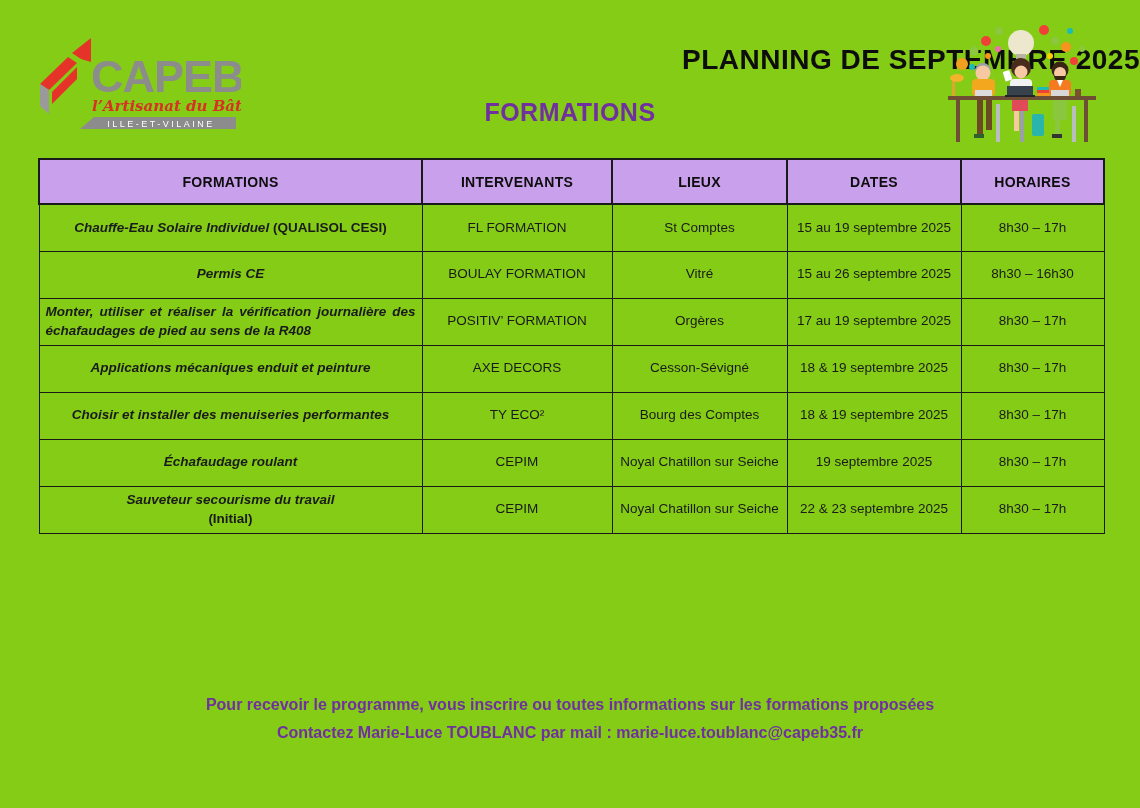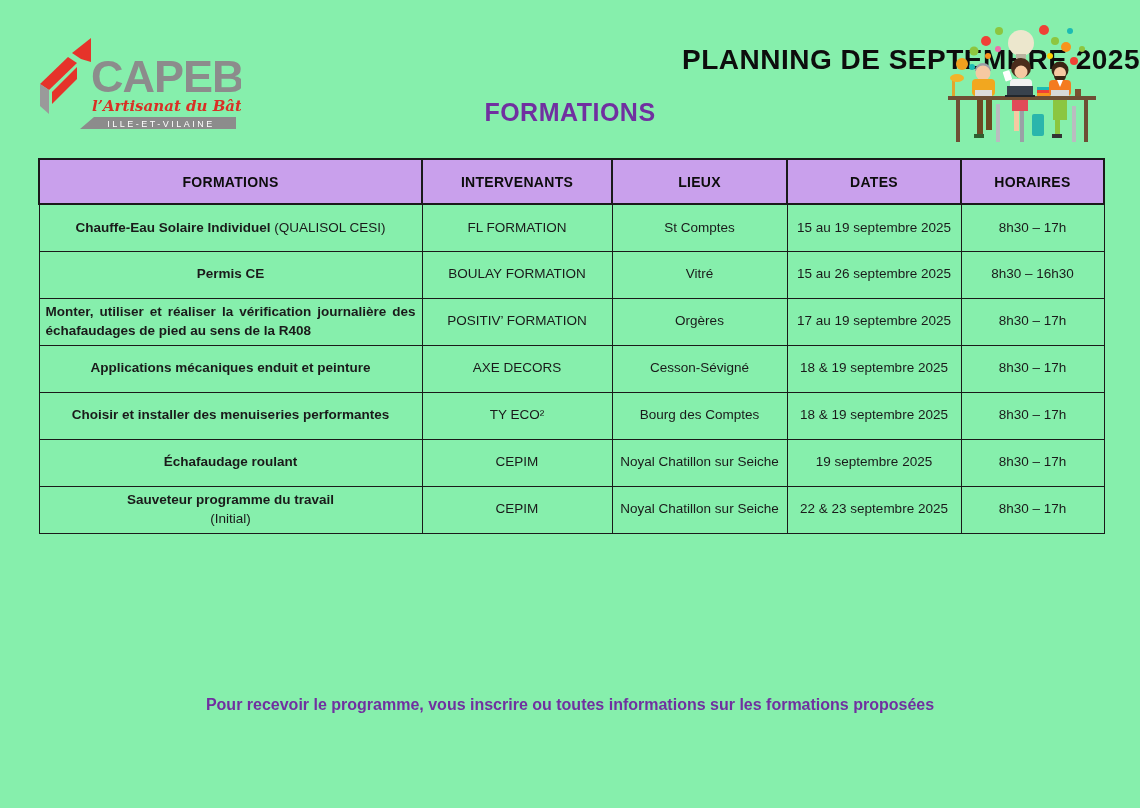--- a/index.html
+++ b/index.html
@@ -5,21 +5,21 @@
   :root{
     --header-bg:#c9a0ec;
     --purple:#7030a0;
     --logo-red:#e6332a;
     --logo-gray:#8c8c8c;
     --border:#1a1a1a;
   }
   *{margin:0;padding:0;box-sizing:border-box;}
   body{background:#e9e9e9;font-family:"Liberation Sans",sans-serif;}
   .page{
-    position:relative;width:1140px;height:808px;background:#86efac;
+    position:relative;width:1140px;height:808px;background:#84cc16;
     margin:0 auto;overflow:hidden;
   }
   
   .logo-wrap{position:absolute;left:36px;top:36px;width:205px;height:102px;}
   .page-title{
     position:absolute;top:44px;left:0;width:100%;text-align:right;
     font-size:28px;font-weight:bold;color:#0d0d0d;letter-spacing:.5px;
   }
   .page-subtitle{
     position:absolute;top:98px;left:0;width:100%;text-align:center;
@@ -37,22 +37,22 @@
     font-size:14px;height:45px;border:2px solid var(--border);
     letter-spacing:.3px;
   }
   table.planning td{
     border:1.5px solid var(--border);height:47px;font-size:13.5px;
     color:#1a1a1a;text-align:center;vertical-align:middle;
     padding:2px 6px;line-height:1.35;
   }
   td.col-formation{text-align:left;padding:2px 9px;}
   td.col-formation.justify{text-align:justify;}
-  .seg-bold{font-weight:bold;}
-  .seg-normal{font-weight:normal;margin-top:8px;}
+  .seg-bold{font-weight:bold;font-style:italic;}
+  .seg-normal{font-weight:bold;margin-top:8px;}
   td.col-dates{font-weight:normal;}
   
   .footer{
     position:absolute;top:691px;left:0;width:100%;text-align:center;
     color:var(--purple);font-weight:bold;font-size:16px;line-height:1.75;
   }
 </style>
 </head>
 <body>
 
@@ -211,26 +211,27 @@
           <td class="col-horaires">8h30 – 17h</td>
         </tr>
         <tr>
           <td class="col-formation"><span class="seg-bold">Échafaudage roulant</span></td>
           <td class="col-intervenant">CEPIM</td>
           <td class="col-lieu">Noyal Chatillon sur Seiche</td>
           <td class="col-dates">19 septembre 2025</td>
           <td class="col-horaires">8h30 – 17h</td>
         </tr>
         <tr>
-          <td class="col-formation"><span class="seg-bold">Sauveteur programme du travail</span><br><span class="seg-normal">(Initial)</span></td>
+          <td class="col-formation"><span class="seg-bold">Sauveteur secourisme du travail</span><br><span class="seg-normal">(Initial)</span></td>
           <td class="col-intervenant">CEPIM</td>
           <td class="col-lieu">Noyal Chatillon sur Seiche</td>
           <td class="col-dates">22 &amp; 23 septembre 2025</td>
           <td class="col-horaires">8h30 – 17h</td>
         </tr>
       </tbody>
   </table>
 
   <div class="footer">
     <div>Pour recevoir le programme, vous inscrire ou toutes informations sur les formations proposées</div>
+    <div><span>Contactez Marie-Luce TOUBLANC par mail : </span><span>marie-luce.toublanc@capeb35.fr</span></div>
   </div>
 
 </div>
 
 </body></html>

